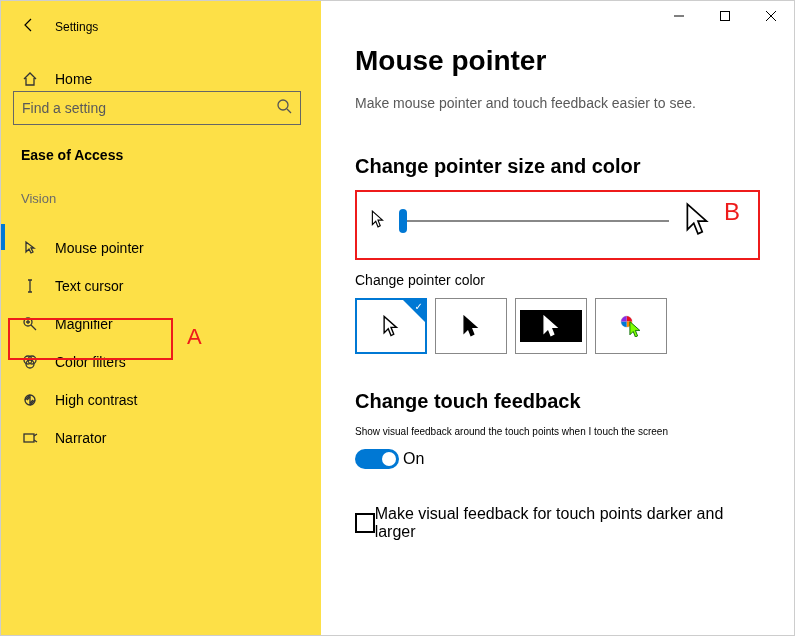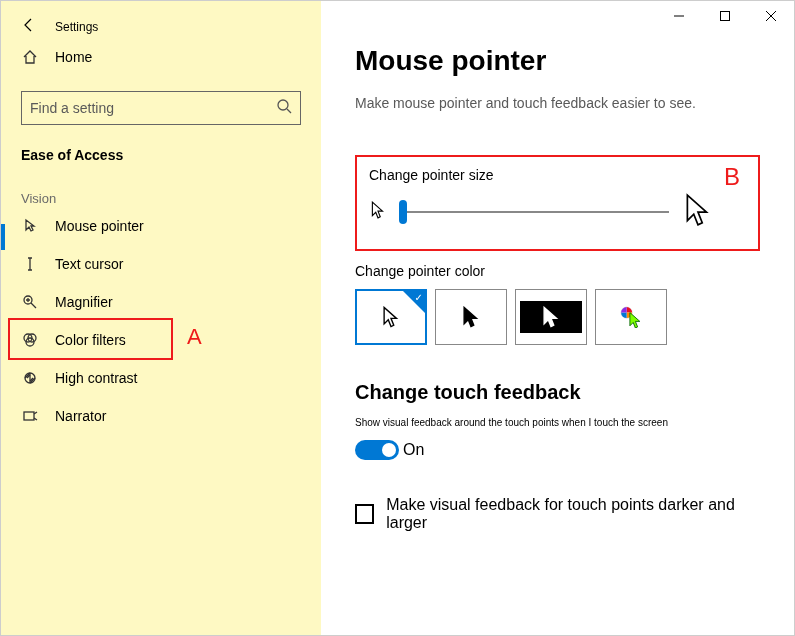--- a/index.html
+++ b/index.html
@@ -1,31 +1,31 @@
 <!DOCTYPE html>
 <html><head>
 <meta charset="utf-8">
 <style>
   * { box-sizing: border-box; margin: 0; padding: 0; font-family: "Segoe UI", Arial, sans-serif; }
   body { width: 795px; height: 636px; overflow: hidden; background: #fff; border: 1px solid #cdcdcd; }
   .window { display: flex; width: 100%; height: 100%; }
-  .sidebar { width: 320px; background: #fef9c3; height: 100%; padding-top: 8px; }
+  .sidebar { width: 320px; background: #fde047; height: 100%; padding-top: 8px; }
   .main { flex: 1; background: #fff; padding: 44px 34px 20px 34px; position: relative; }
   .titlebar { position: absolute; top: 0; right: 0; display: flex; }
   .tb-btn { width: 46px; height: 30px; display: flex; align-items: center; justify-content: center; }
   .tb-btn svg { width: 10px; height: 10px; stroke: #000; stroke-width: 1; fill: none; }
   .top-row { display: flex; align-items: center; padding: 8px 16px 12px 20px; gap: 18px; }
   .back-btn svg { width: 16px; height: 16px; stroke: #000; stroke-width: 1.2; fill: none; }
   .app-title { font-size: 12px; color: #000; }
-  .sb-row { display: flex; align-items: flex-start; height: 38px; padding: 0 16px 0 20px; gap: 16px; position: relative; }
+  .sb-row { display: flex; align-items: flex-end; height: 38px; padding: 0 16px 0 20px; gap: 16px; position: relative; }
   .sb-row .icon { width: 18px; display: flex; justify-content: center; }
   .sb-row .icon svg { width: 16px; height: 16px; stroke: #333; stroke-width: 1.3; fill: none; }
   .sb-row .label { font-size: 14px; color: #000; }
   .sb-row.active::before { content: ""; position: absolute; left: 0; top: 6px; bottom: 6px; width: 4px; background: #0078d4; }
-  .search-wrap { padding: 4px 20px 12px 20px; }
+  .search-wrap { padding: 4px 20px 12px 12px; }
   .search { display: flex; align-items: center; border: 1px solid #666; height: 34px; padding: 0 8px 0 8px; }
   .search input { flex: 1; border: none; background: transparent; font-size: 14px; color: #666; outline: none; }
   .search input::placeholder { color: #5a5a5a; }
   .search svg { width: 16px; height: 16px; stroke: #555; stroke-width: 1.3; fill: none; }
   .cat-title { font-size: 14px; font-weight: 600; padding: 10px 4px 24px 20px; }
   .group-title { font-size: 13px; color: #6a6a6a; padding: 4px 20px 12px 20px; }
   .highlight-a { position: absolute; border: 2px solid #ee1b1b; left: 7px; top: 317px; width: 165px; height: 42px; }
   .label-a { position: absolute; left: 186px; top: 323px; font-size: 22px; color: #ee1b1b; font-weight: 500; }
   .page-title { font-size: 28px; font-weight: 600; margin-bottom: 18px; }
   .page-sub { font-size: 14px; color: #595959; margin-bottom: 44px; }
@@ -44,21 +44,21 @@
   .swatch.selected { border: 2px solid #0078d4; }
   .swatch .corner { position: absolute; top: 0; right: 0; width: 0; height: 0; border-top: 22px solid #0078d4; border-left: 22px solid transparent; }
   .swatch .chk { position: absolute; top: 1px; right: 2px; color: #fff; font-size: 10px; }
   .swatch svg { width: 22px; height: 22px; }
   .swatch.black-bg { padding: 0; }
   .swatch.black-bg .inner { width: 62px; height: 32px; background: #000; display: flex; align-items: center; justify-content: center; }
   .desc { font-size: 10px; color: #000; margin: 12px 0 10px 0; line-height: 1.4; }
   .toggle { display: flex; align-items: center; gap: 4px; margin-bottom: 36px; }
   .tog-switch { width: 44px; height: 20px; border-radius: 10px; background: #0078d4; position: relative; }
   .tog-switch::after { content: ""; position: absolute; right: 3px; top: 3px; width: 14px; height: 14px; border-radius: 50%; background: #fff; }
-  .check-row { display: flex; align-items: center; gap: 12px; }
+  .check-row { display: flex; align-items: center; }
   .cb { width: 20px; height: 20px; border: 2px solid #000; }
   .sidebar-wrapper { position: relative; }
 </style>
 </head>
 <body>
 
 <div class="window">
   <div class="sidebar sidebar-wrapper">
     <div class="top-row">
       <span class="back-btn">
@@ -173,24 +173,24 @@
       <div class="tb-btn">
         <svg viewBox="0 0 10 10">
             <path d="M0 0 L10 10 M10 0 L0 10"></path>
           </svg>
       </div>
     </div>
 
     <div class="page-title">Mouse pointer</div>
     <div class="page-sub">Make mouse pointer and touch feedback easier to see.</div>
 
+    <div class="section-title">Change pointer size and color</div>
 
     <div class="hb-box">
       <span class="label-b">B</span>
-      <div class="field-label">Change pointer size</div>
       <div class="size-row">
         <span class="small-cursor">
           <svg viewBox="0 0 16 16" fill="#fff" stroke="#000" stroke-width="1">
               <path d="M3 1 L3 13 L6 10 L8 15 L10 14 L8 9 L12 9 Z"></path>
             </svg>
         </span>
         <div class="slider">
           <div class="track"></div>
           <div class="thumb"></div>
         </div>

